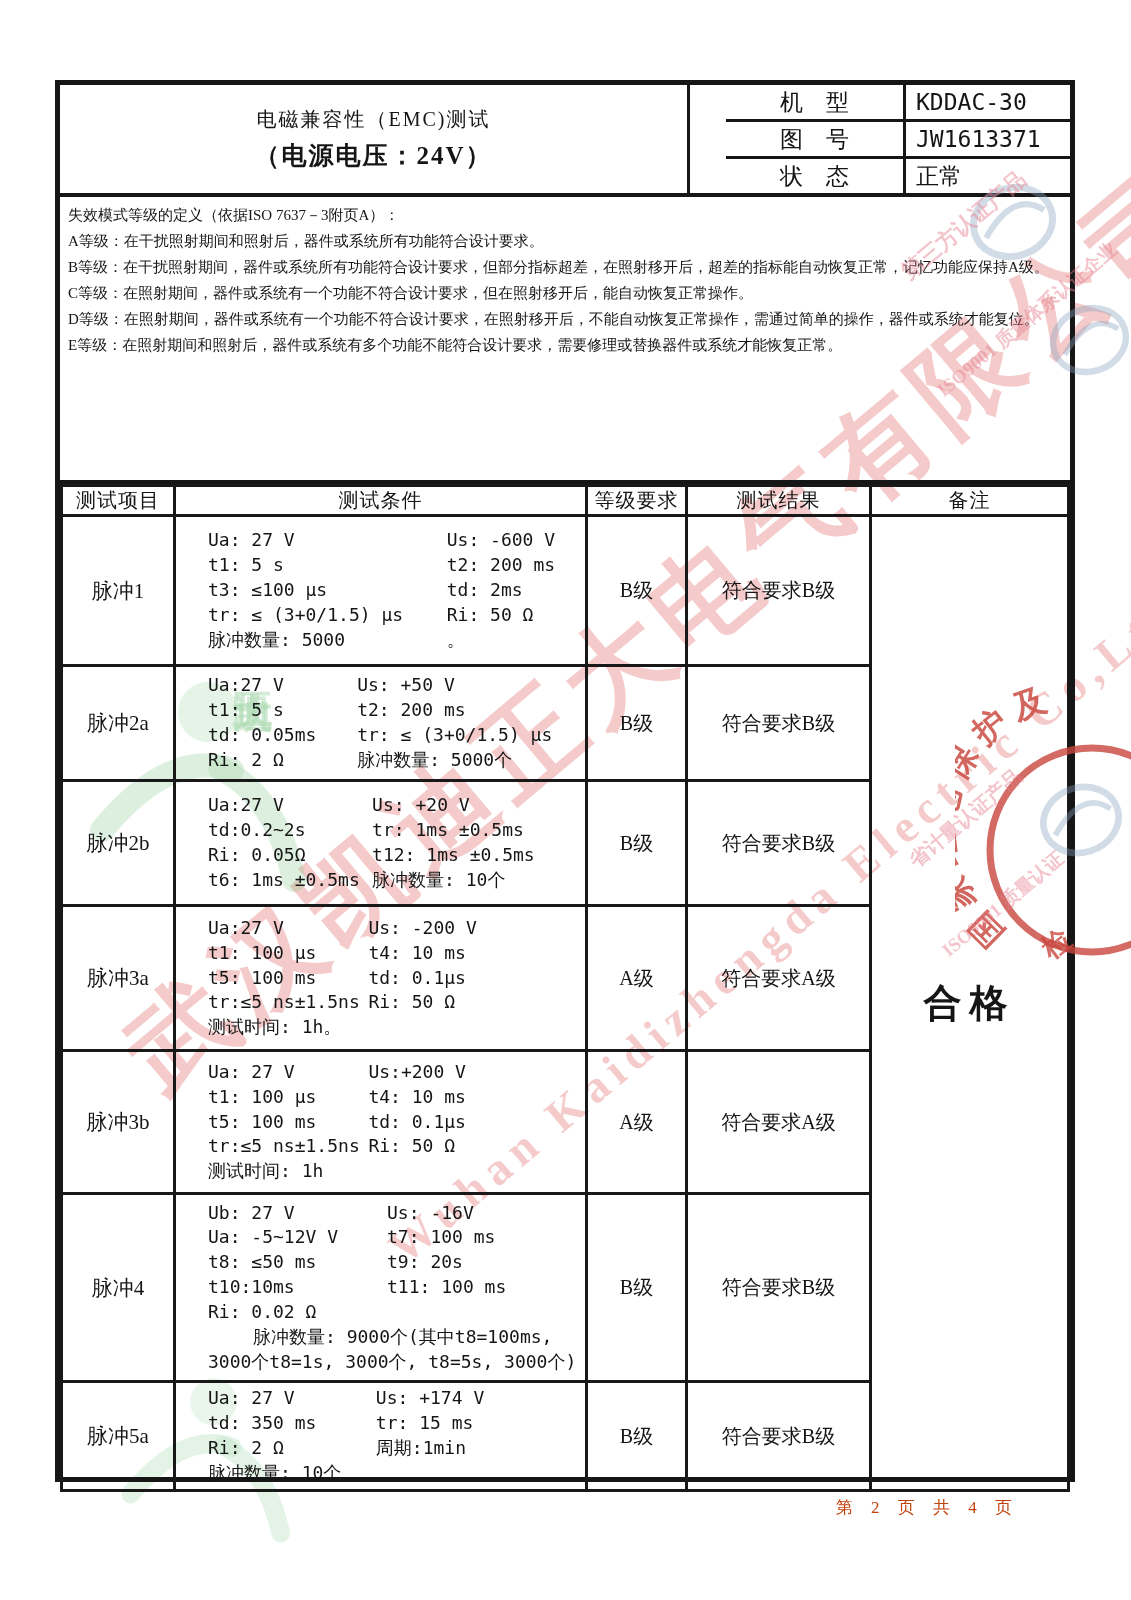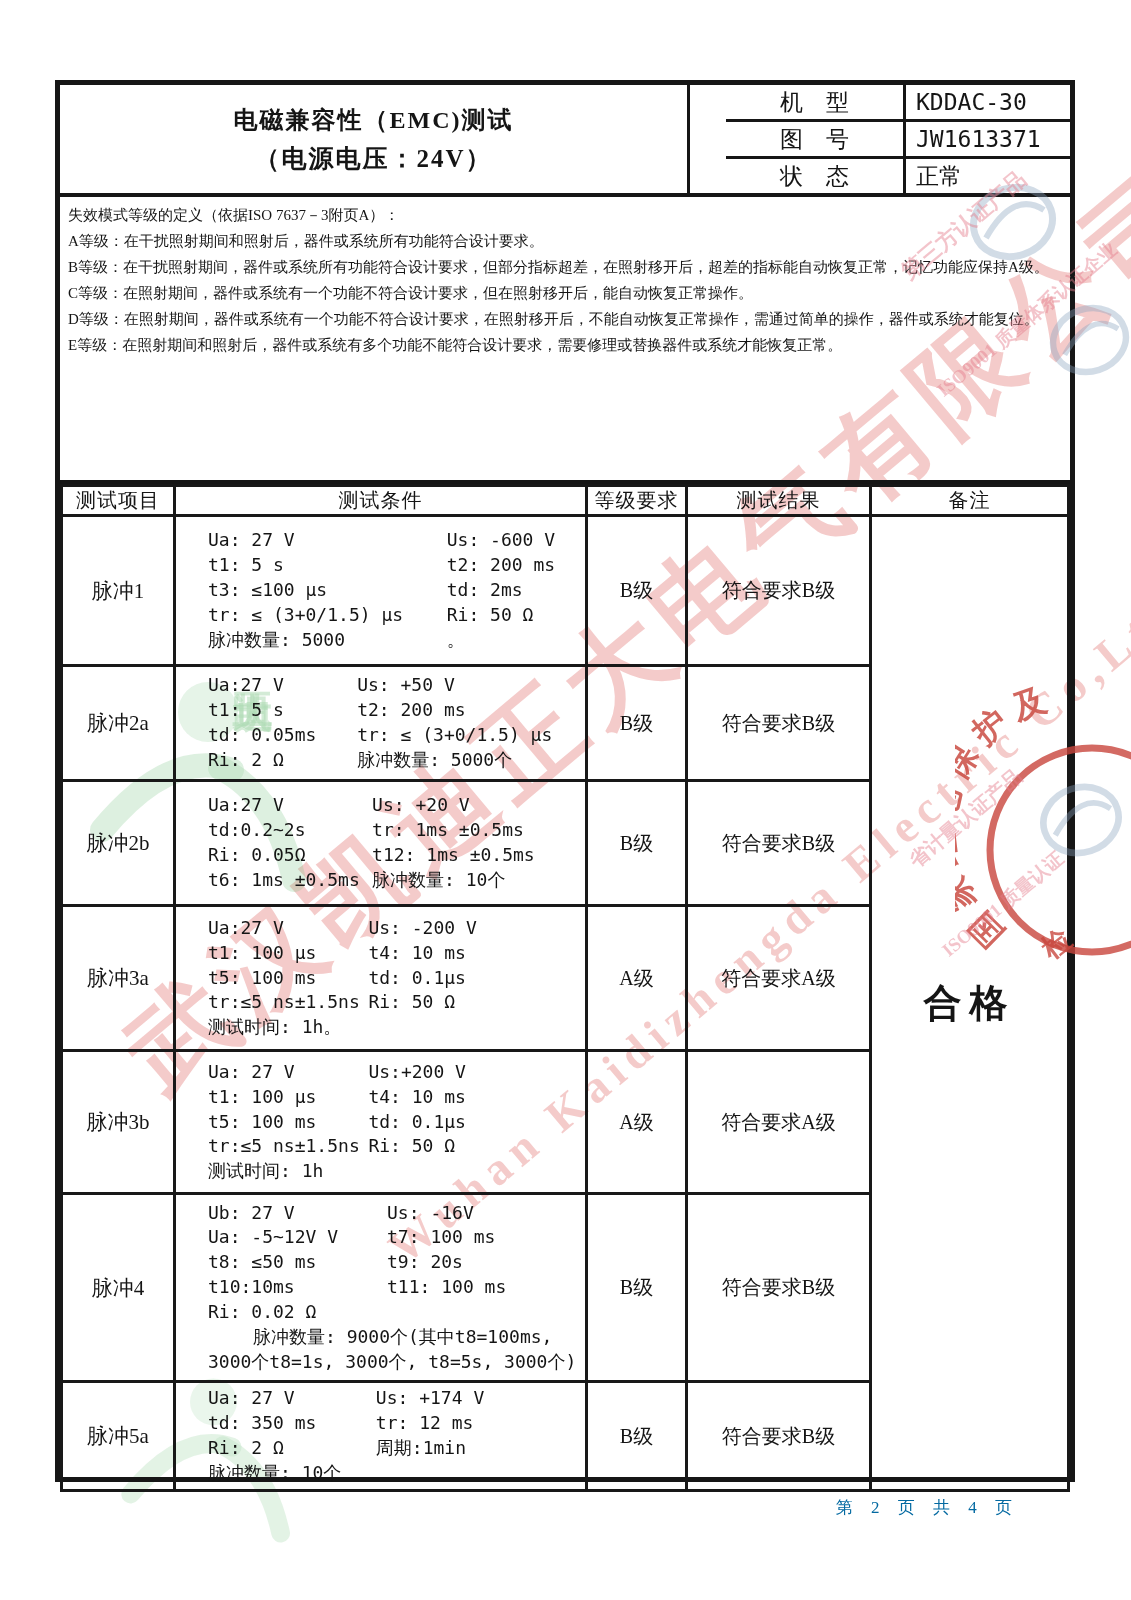--- a/index.html
+++ b/index.html
@@ -24,32 +24,32 @@
     font-family:"Liberation Serif","DejaVu Serif",serif; }
   .green-logo { opacity:0.55; }
   .green-logo .gtxt { position:absolute; left:150px; top:40px; width:44px;
     font-size:40px; line-height:1.1; color:rgba(110,190,120,0.55);
     writing-mode:vertical-rl; text-orientation:upright; font-weight:700; }
   .pink-note { color:rgba(228,125,140,0.45); font-size:22px; font-weight:700;
     transform:rotate(-40deg); transform-origin:left center; white-space:nowrap; }
   .blue-logo { opacity:0.38; }
   .footer {
     position:absolute; right:112px; top:1496px; font-size:17px;
-    letter-spacing:7px; color:#0369a1; z-index:4;
+    letter-spacing:7px; color:#c2410c; z-index:4;
   }
   
   .content-box {
     position:absolute; left:55px; top:80px; width:1020px; height:1402px;
     border:5px solid #161616; display:flex; flex-direction:column;
     background:transparent; z-index:2;
   }
   .doc-header { flex:0 0 112px; display:flex; border-bottom:4px solid #161616; }
   .title-block { flex:1; display:flex; flex-direction:column; justify-content:center;
     align-items:center; border-right:3px solid #161616; }
-  .title-l1 { font-size:24px; font-weight:700; letter-spacing:2px; }
+  .title-l1 { font-size:20px; font-weight:400; letter-spacing:2px; }
   .title-l2 { font-size:25px; font-weight:700; letter-spacing:2px; margin-top:6px; }
   .info-table { flex:0 0 380px; display:flex; flex-direction:column; }
   .info-row { flex:1; display:flex; border-bottom:3px solid #161616;margin-left:36px; }
   .info-row:last-child { border-bottom:none; }
   .info-label { flex:0 0 180px; border-right:3px solid #161616; display:flex;
     align-items:center; justify-content:center; font-size:23px; }
   .info-value { flex:1; display:flex; align-items:center; padding-left:10px;
     font-size:23px; font-family:"DejaVu Sans Mono","Liberation Mono",monospace; }
   .defs { flex:0 0 287px; border-bottom:4px solid #161616; padding:5px 8px 0 8px;
     font-size:15px; line-height:26px; overflow:hidden; }
@@ -306,21 +306,21 @@
           </tr>
           <tr style="height: 109px;">
             <td class="item">脉冲5a</td>
             <td class="cond">
               <div class="cond-line">
                 <span class="c0" style="flex: 0 0 45%;">Ua: 27 V</span>
                 <span class="c1">Us: +174 V</span>
               </div>
               <div class="cond-line">
                 <span class="c0" style="flex: 0 0 45%;">td: 350 ms</span>
-                <span class="c1">tr: 12 ms</span>
+                <span class="c1">tr: 15 ms</span>
               </div>
               <div class="cond-line">
                 <span class="c0" style="flex: 0 0 45%;">Ri: 2 Ω</span>
                 <span class="c1">周期:1min</span>
               </div>
               <div class="cond-line">
                 <span class="c0" style="flex: 1 1 auto;">脉冲数量: 10个</span>
               </div>
             </td>
             <td class="grade">B级</td>

